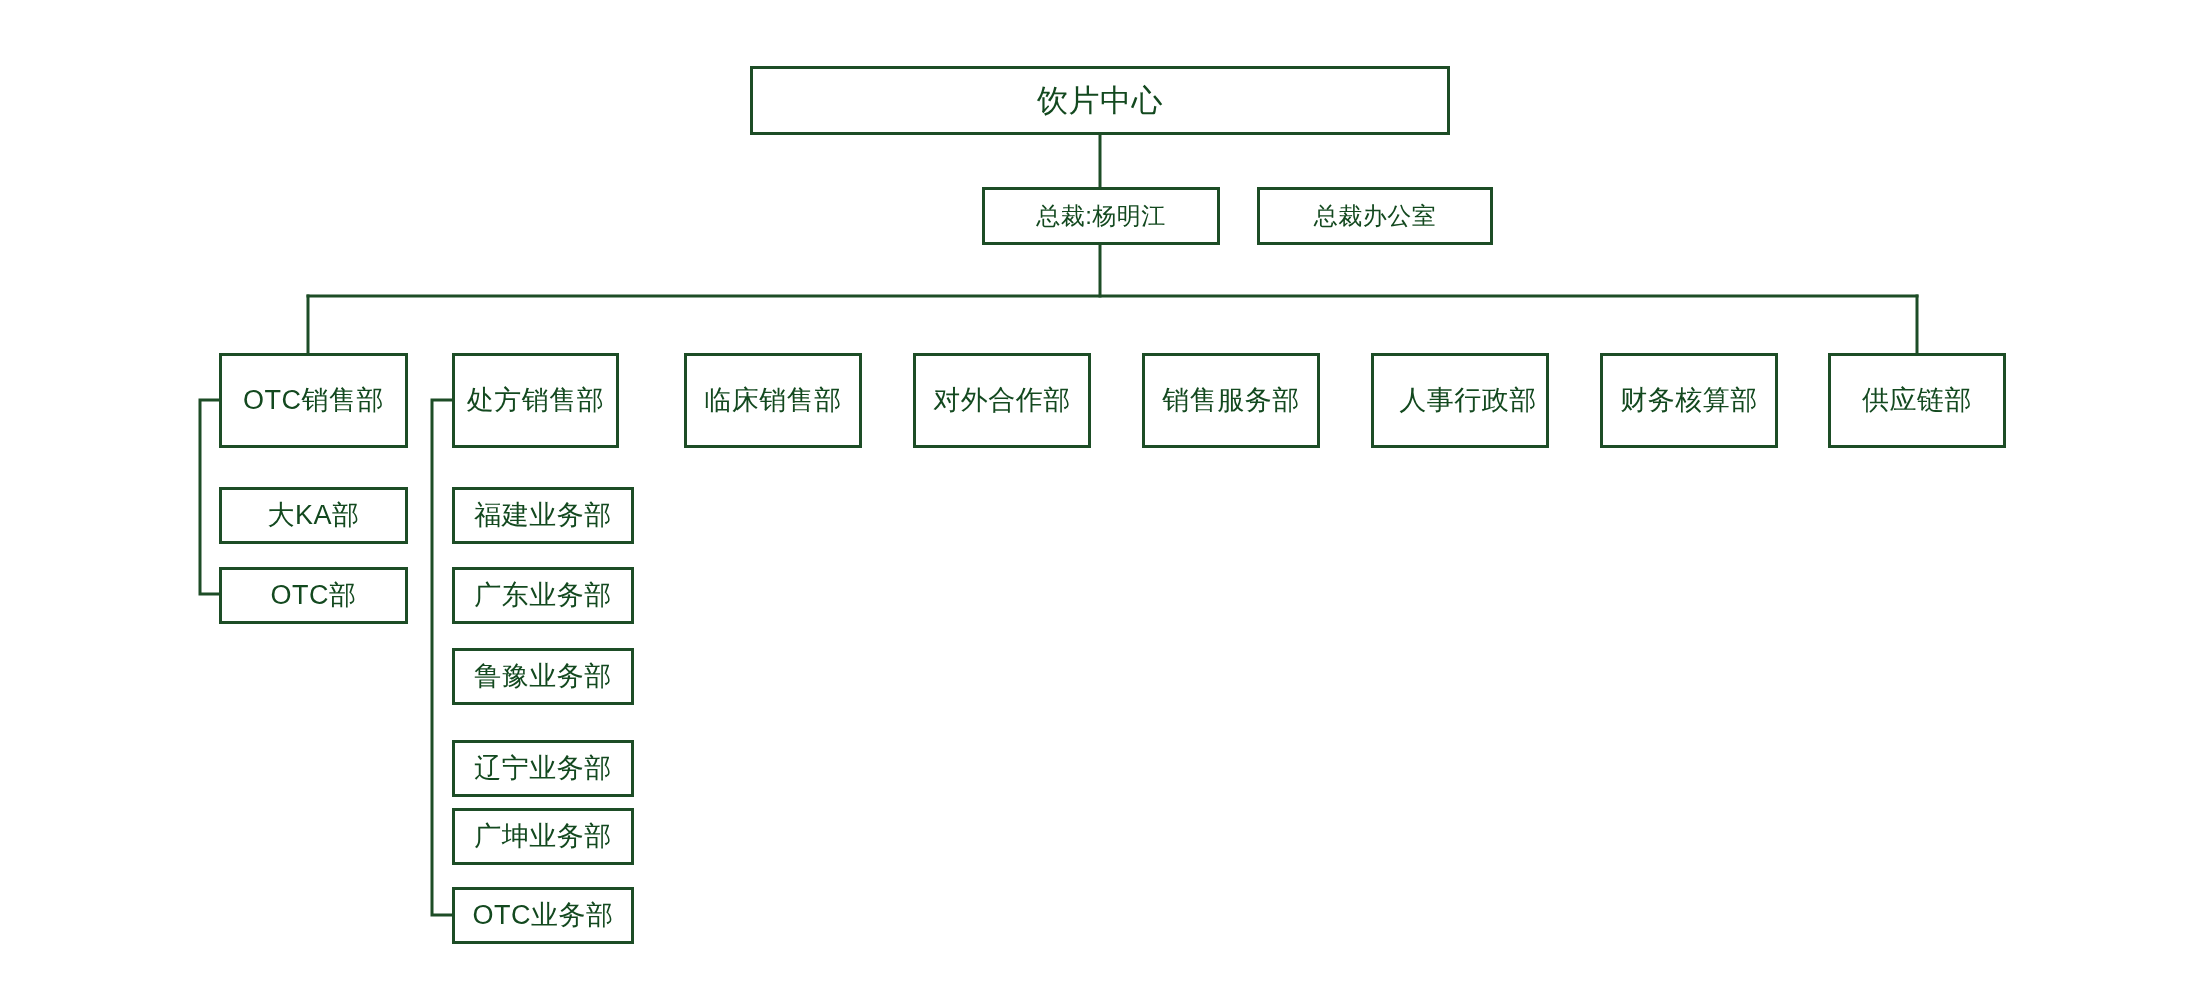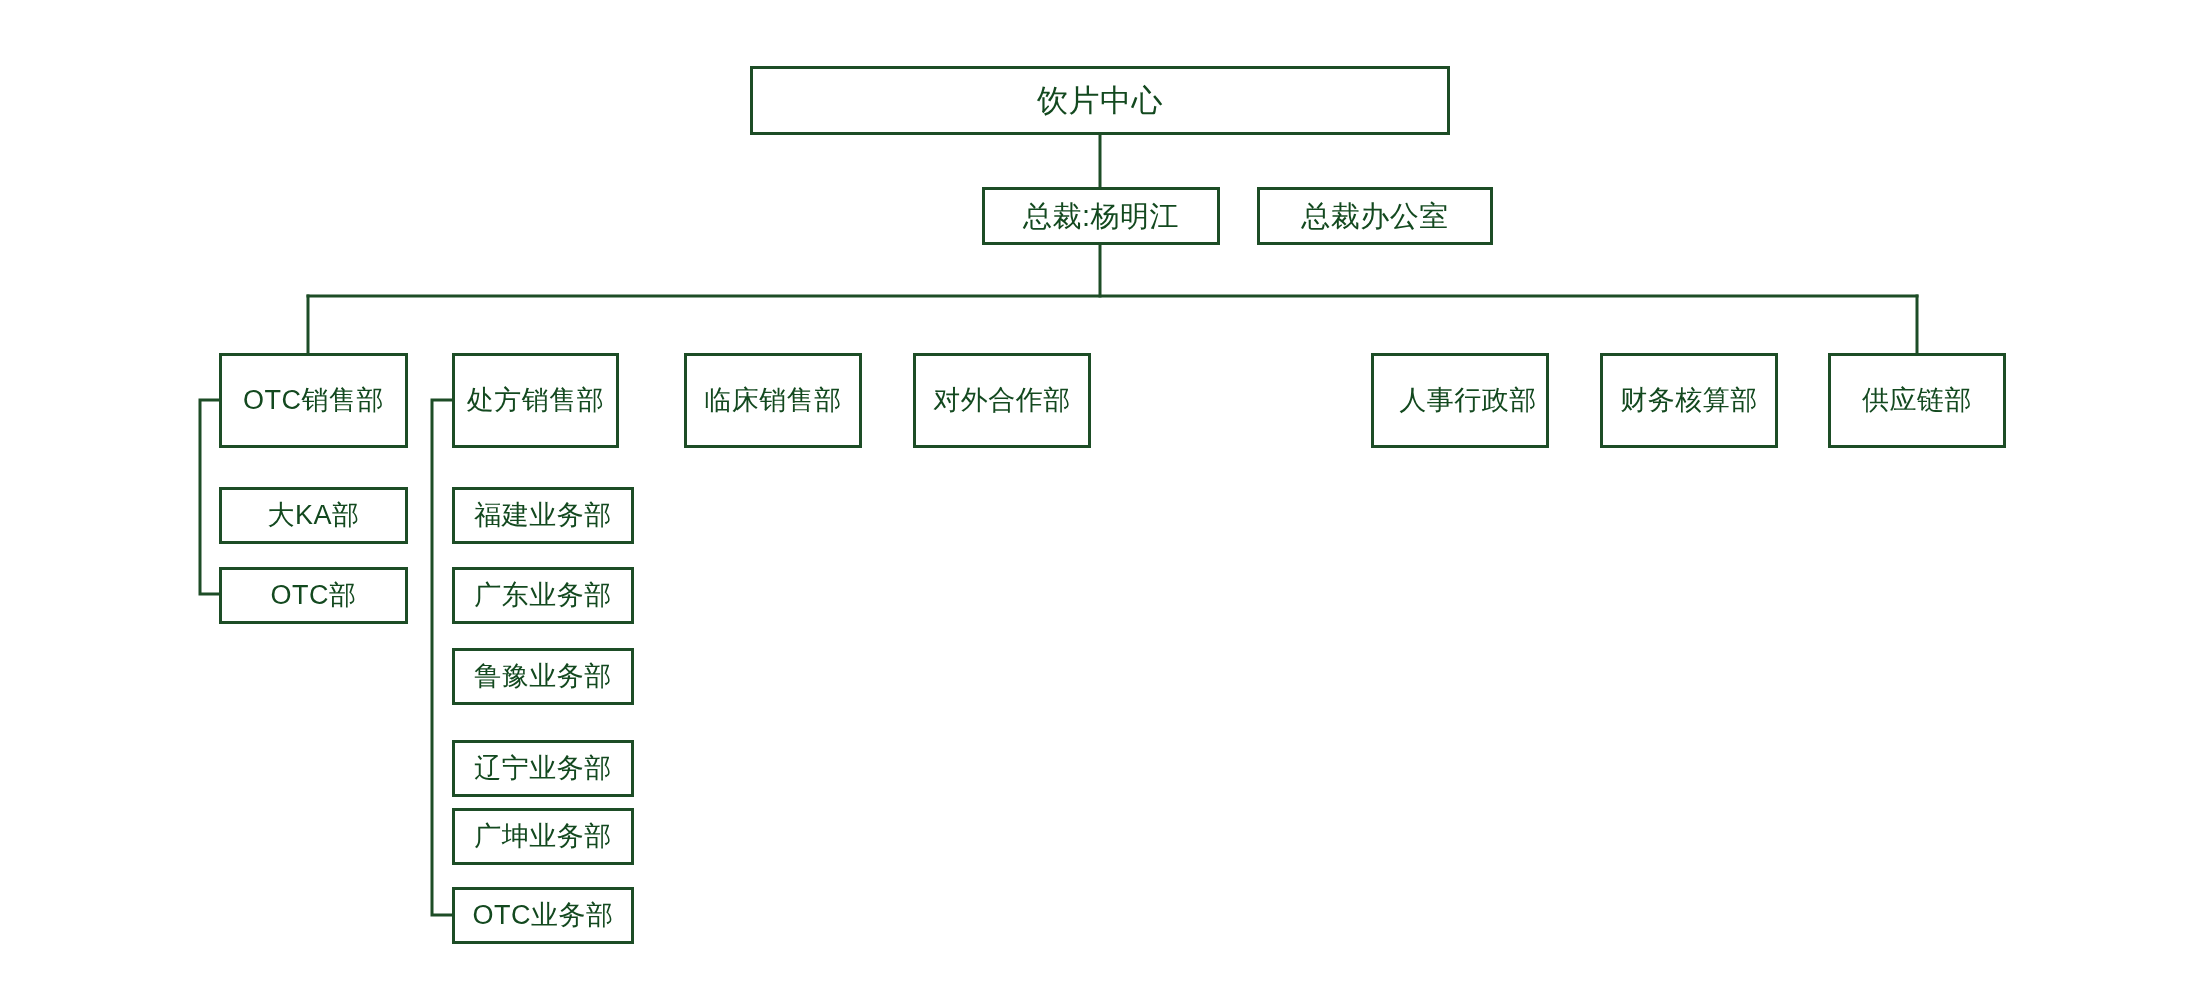--- a/index.html
+++ b/index.html
@@ -33,21 +33,21 @@
     color: #13491f;
     line-height: 1;
     white-space: nowrap;
   }
   .node-label {
     display: block;
     color: #13491f;
     letter-spacing: 0.5px;
   }
   .lvl-root .node-label { font-size: 31px; }
-  .lvl-exec .node-label { font-size: 29px; }
+  .lvl-exec .node-label { font-size: 24px; }
   .lvl-dept .node-label { font-size: 27px; }
   .lvl-sub  .node-label { font-size: 27px; }
 </style>
 </head>
 <body>
 
 <div id="org-chart-root">
 
   <svg id="org-svg" viewBox="0 0 2200 994" xmlns="http://www.w3.org/2000/svg">
     <g stroke="#1d4d26" stroke-width="3" fill="none" stroke-linecap="square">
@@ -84,20 +84,23 @@
   </div>
   <div class="node-box lvl-dept" style="left:452px; top:353px; width:167px; height:95px;">
     <span class="node-label">处方销售部</span>
   </div>
   <div class="node-box lvl-dept" style="left:684px; top:353px; width:178px; height:95px;">
     <span class="node-label">临床销售部</span>
   </div>
   <div class="node-box lvl-dept" style="left:913px; top:353px; width:178px; height:95px;">
     <span class="node-label">对外合作部</span>
   </div>
+  <div class="node-box lvl-dept" style="left:1142px; top:353px; width:178px; height:95px;">
+    <span class="node-label">销售服务部</span>
+  </div>
   <div class="node-box lvl-dept" style="left:1371px; top:353px; width:178px; height:95px;padding-left:16px;">
     <span class="node-label">人事行政部</span>
   </div>
   <div class="node-box lvl-dept" style="left:1600px; top:353px; width:178px; height:95px;">
     <span class="node-label">财务核算部</span>
   </div>
   <div class="node-box lvl-dept" style="left:1828px; top:353px; width:178px; height:95px;">
     <span class="node-label">供应链部</span>
   </div>
 

